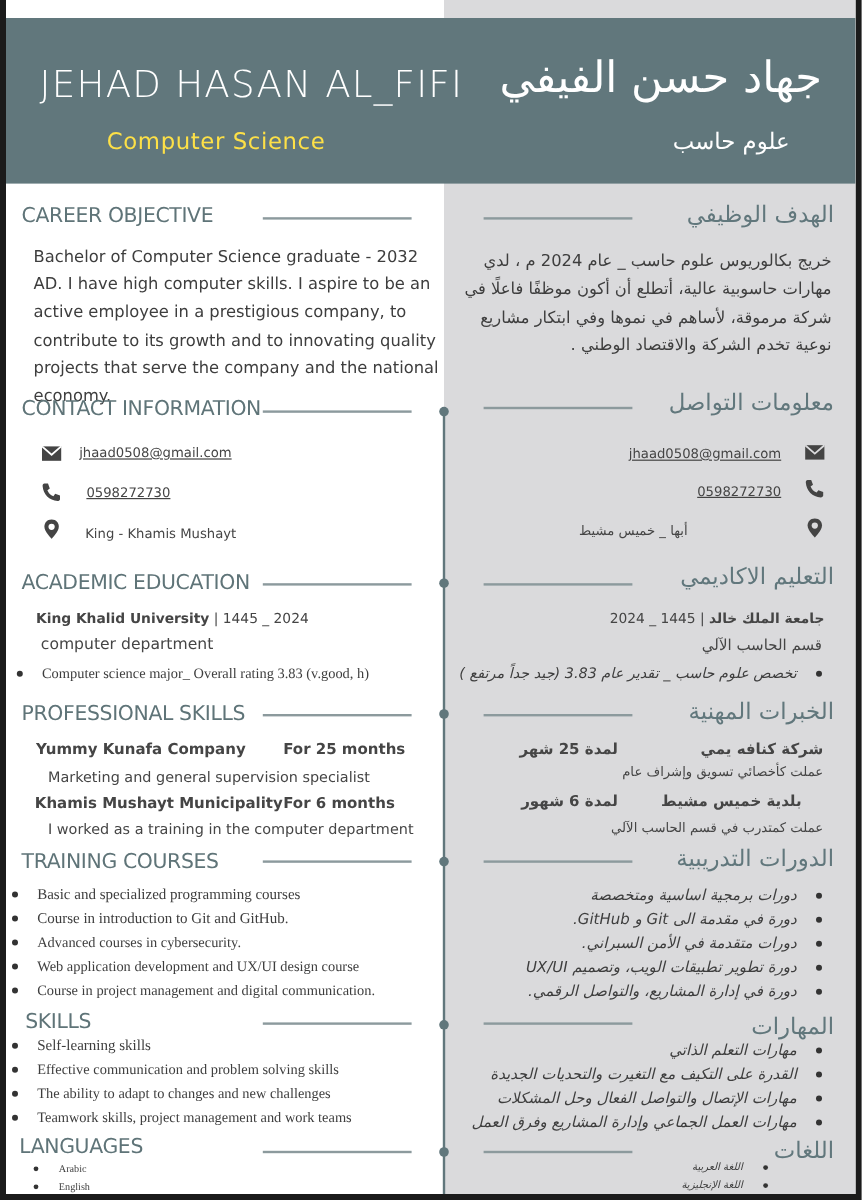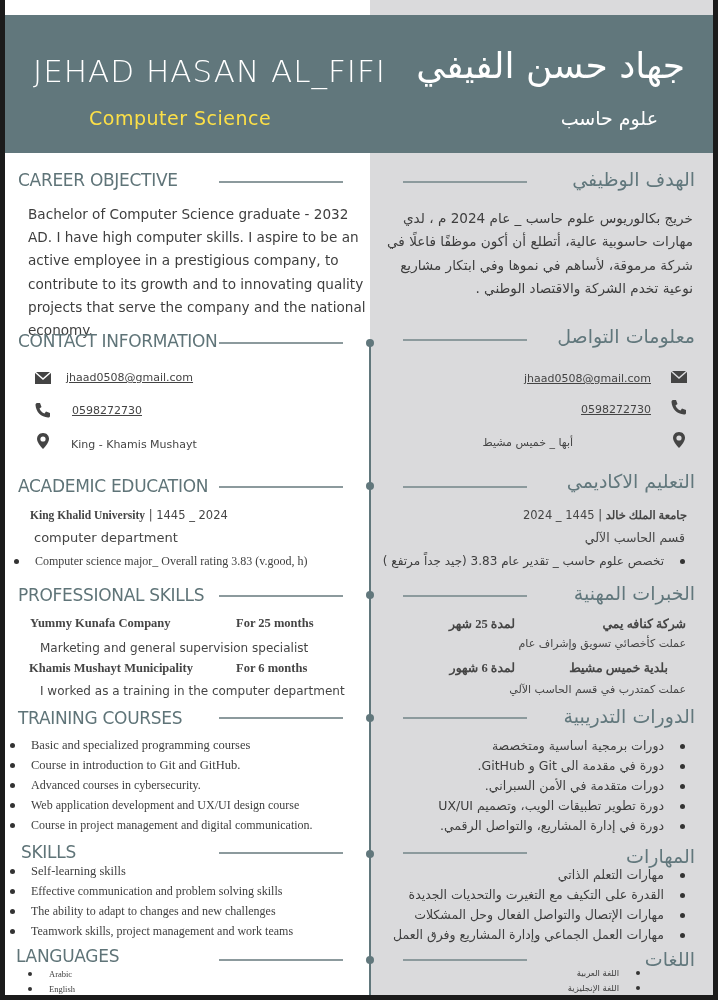--- a/index.html
+++ b/index.html
@@ -16,26 +16,26 @@
   .h-en{position:absolute;left:13px;color:#5f7478;font-size:17px;letter-spacing:-.3px;}
   .h-ar{position:absolute;right:18px;color:#61777c;font-size:19px;direction:rtl;}
   .rule-l{position:absolute;left:214px;width:124px;height:2px;background:#8c9a9d;}
   .rule-r{position:absolute;left:398px;width:124px;height:2px;background:#8c9a9d;}
   .txt{position:absolute;color:#454545;font-size:13px;}
   .ar{direction:rtl;text-align:right;}
   .para-en{position:absolute;left:23px;top:203px;width:340px;color:#3e3e3e;font-size:13.6px;line-height:23.2px;}
   .para-ar{position:absolute;right:20px;top:207px;width:320px;color:#3e3e3e;font-size:13.6px;line-height:23.3px;direction:rtl;text-align:right;}
   .icon{position:absolute;width:18px;height:18px;}
   .link{text-decoration:underline;color:#444;font-size:11px;}
-  .b{font-weight:bold;font-family:Liberation Serif, serif;}
+  .b{font-weight:bold;}
   ul{margin:0;padding:0;list-style:none;}
   .bl{position:absolute;color:#3e3e3e;font-size:12.5px;}
   .bl li{position:relative;padding-left:24px;height:20px;line-height:20px;white-space:nowrap;font-family:Liberation Serif, serif;}
   .bl li::before{content:"";position:absolute;left:3px;top:8px;width:5px;height:5px;border-radius:50%;background:#333;}
-  .blr{position:absolute;color:#3e3e3e;font-size:12.5px;direction:rtl;text-align:right;}
+  .blr{position:absolute;color:#3e3e3e;font-size:12.5px;direction:rtl;text-align:right;font-style:italic;}
   .blr li{position:relative;padding-right:24px;height:20px;line-height:20px;white-space:nowrap;}
   .blr li::before{content:"";position:absolute;right:3px;top:8px;width:5px;height:5px;border-radius:50%;background:#333;}
   .small li{height:15px;line-height:15px;font-size:8.5px;}
   .small li::before{top:5px;width:4px;height:4px;}
 </style>
 </head>
 <body>
 
 <div class="page">
   <div class="rightbg"></div>

